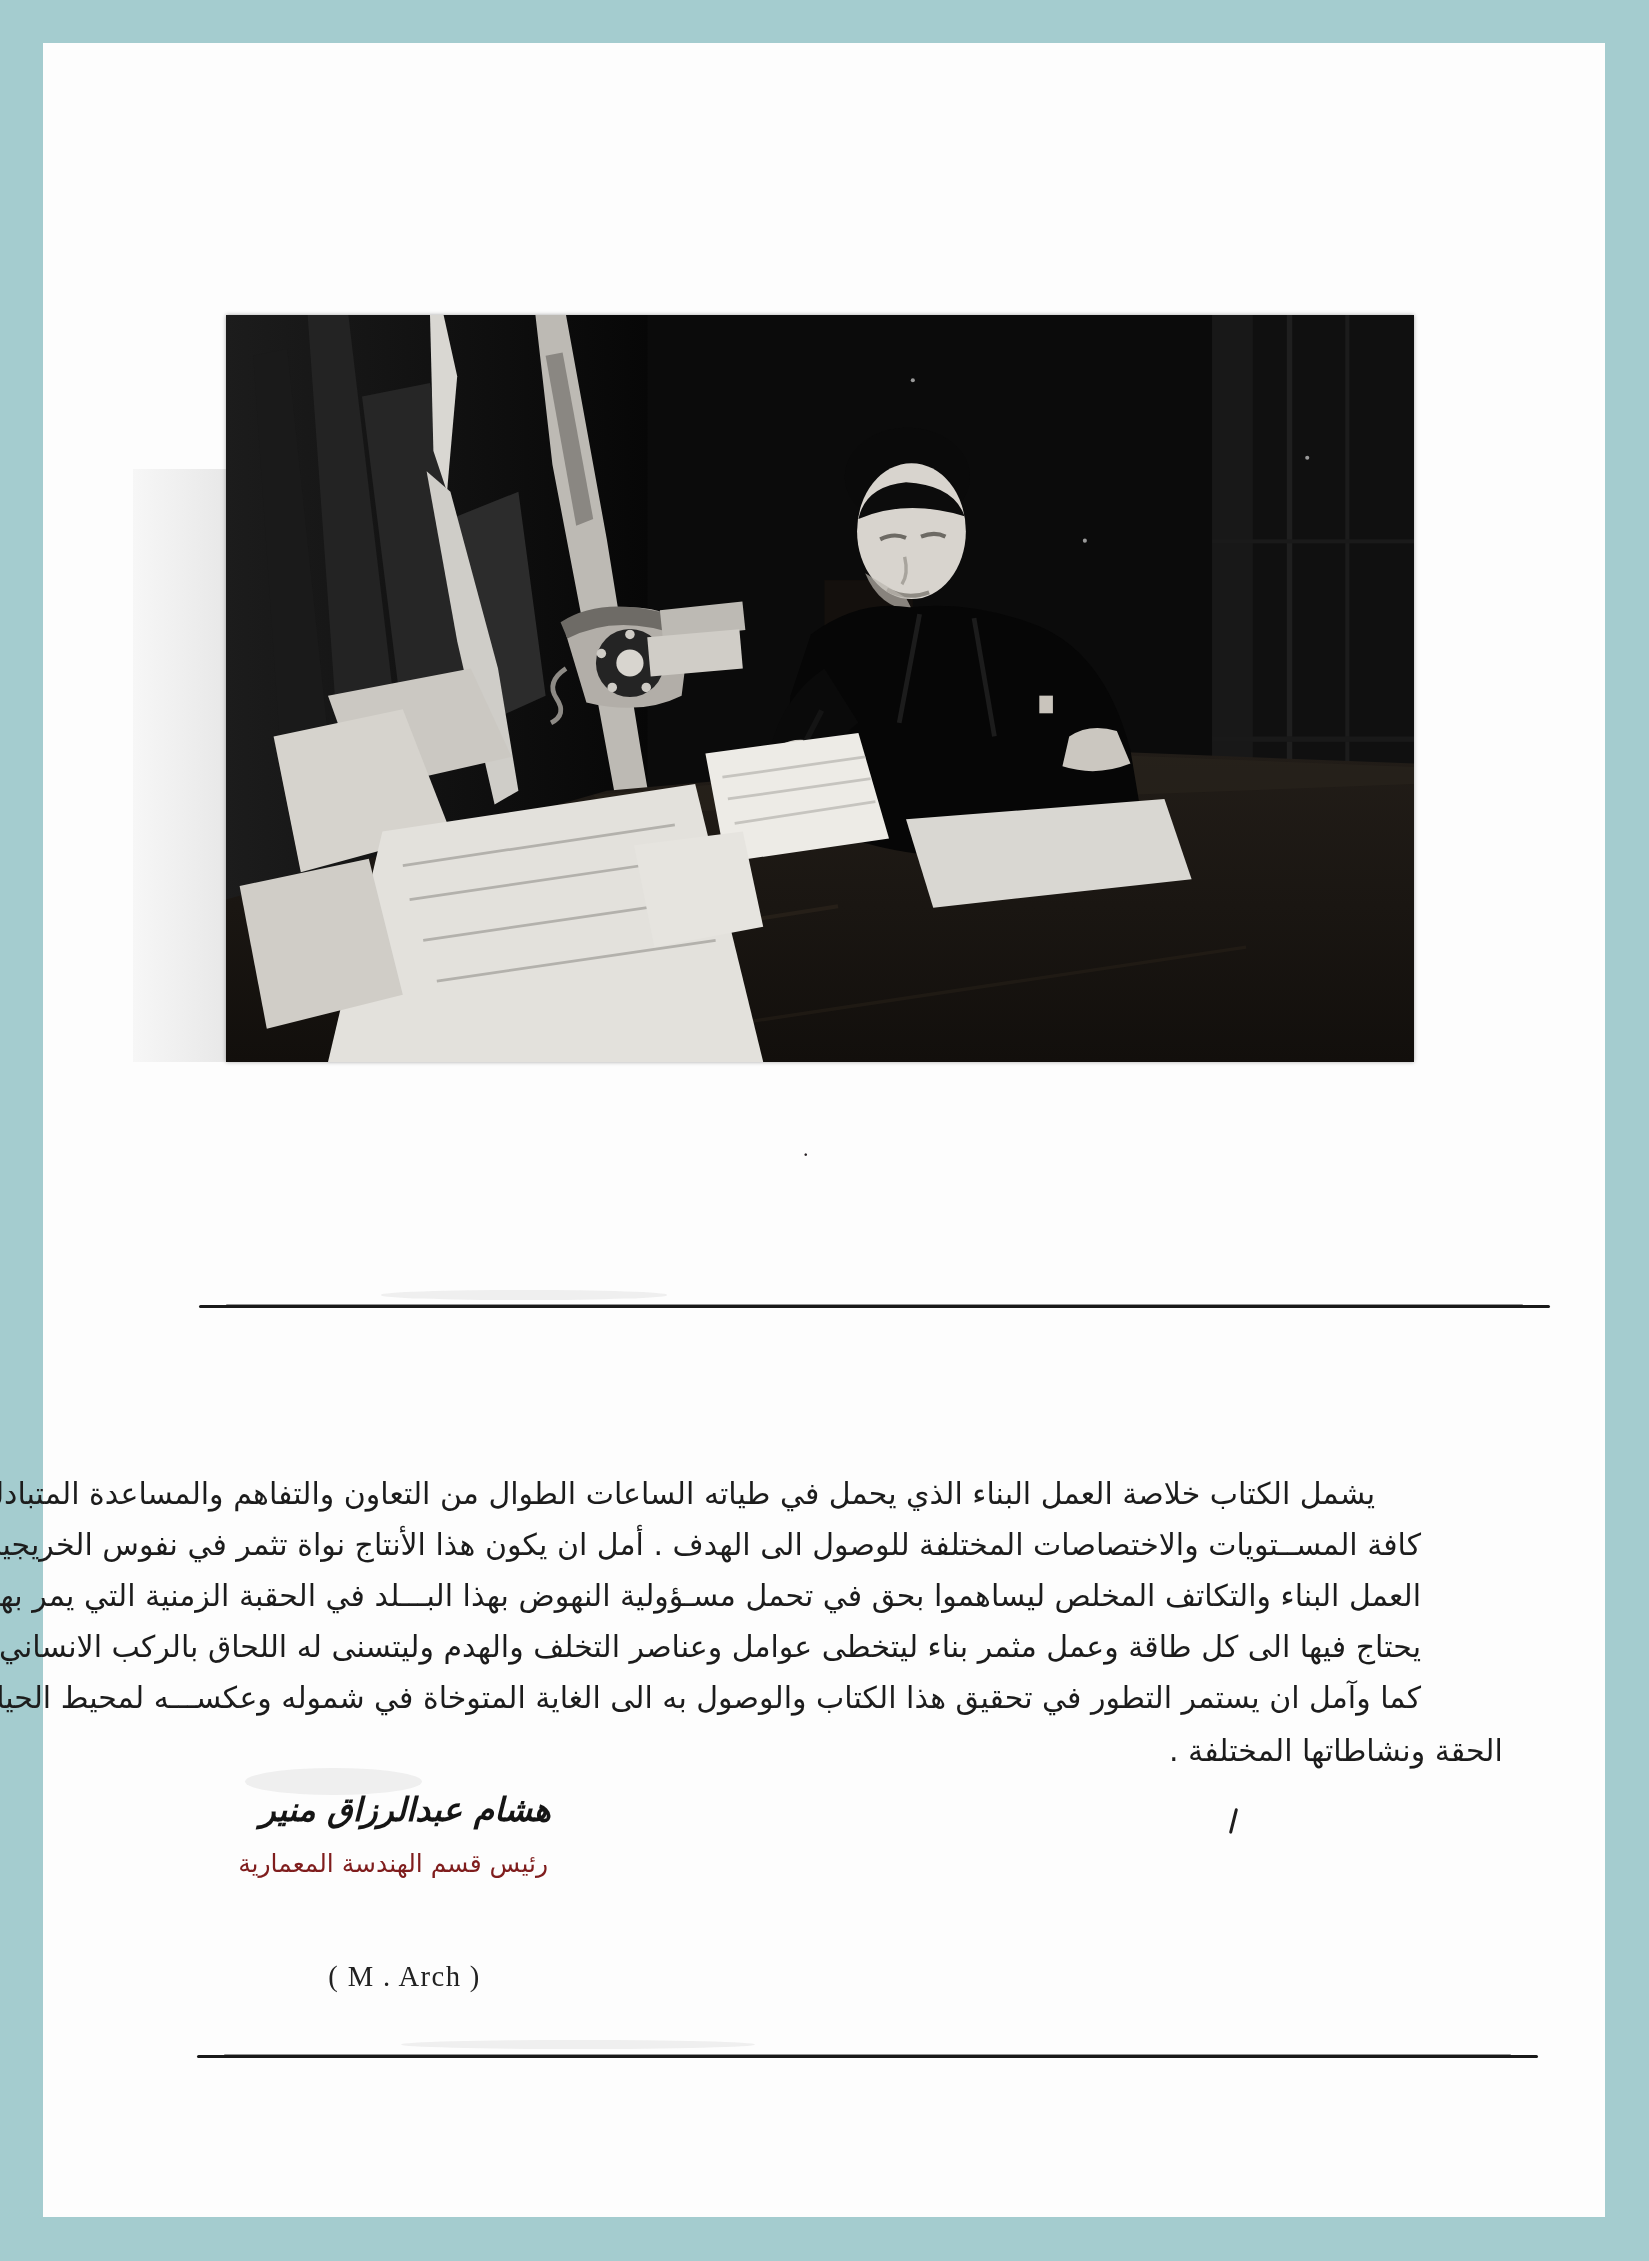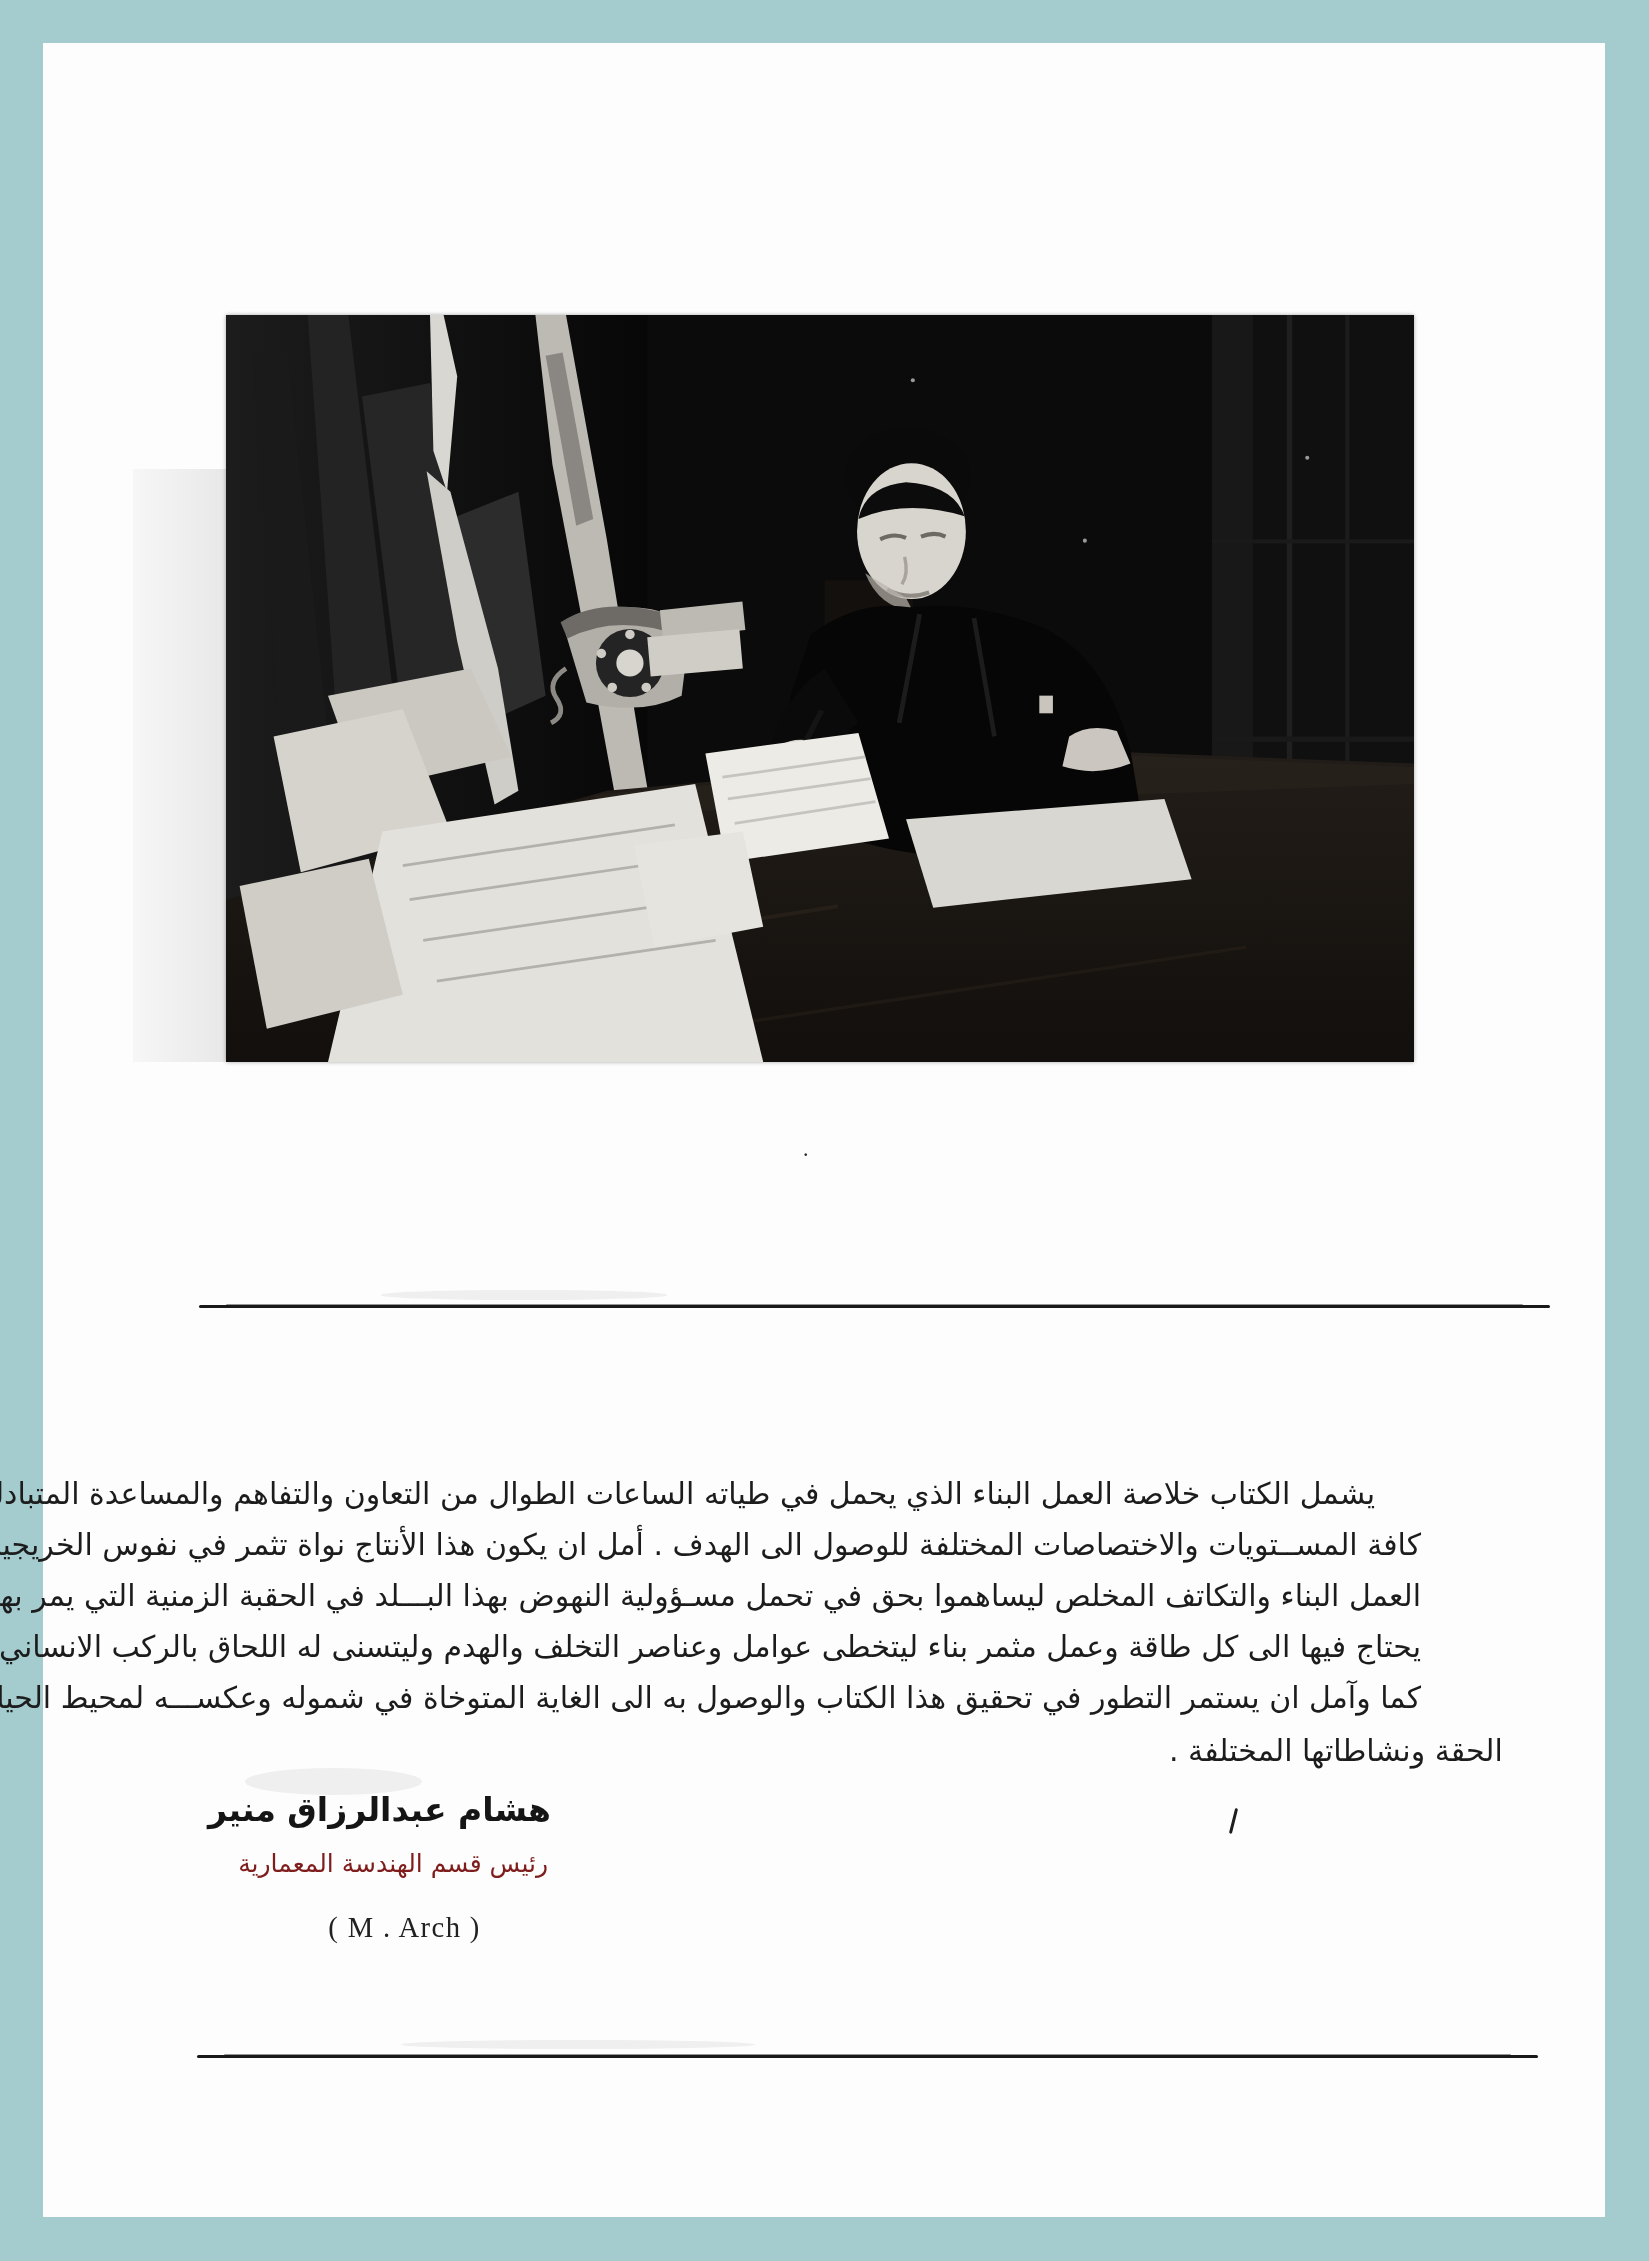--- a/index.html
+++ b/index.html
@@ -68,30 +68,30 @@
   .pen-slash {
     left: 1232px; top: 1808px; width: 3.4px; height: 26px;
     background: #1f1d1d; border-radius: 2px;
     transform: rotate(14deg);
   }
 
   .sig-name {
     left: 279px; top: 1785px; width: 272px;
     direction: rtl; text-align: center;
     font-size: 33px; font-weight: 700; color: #151515;
-    line-height: 49px; white-space: nowrap;
+    line-height: 49px; white-space: nowrap; font-style: italic;
   }
   .sig-title {
     left: 269px; top: 1844px; width: 279px;
     direction: rtl; text-align: left;
     font-size: 25px; font-weight: 500; color: #7f1d1d;
     line-height: 39px; white-space: nowrap;
   }
   .sig-degree {
-    left: 299px; top: 1909px; width: 211px;
+    left: 299px; top: 1958px; width: 211px;
     text-align: center;
     font-family: "Liberation Serif", "DejaVu Serif", serif;
     font-size: 28.6px; color: #222;
     line-height: 38px; letter-spacing: 1.4px; white-space: nowrap;
   }
 
   .smudge { background: rgba(60,60,60,0.07); border-radius: 50%; }
 </style>
 </head>
 <body>

